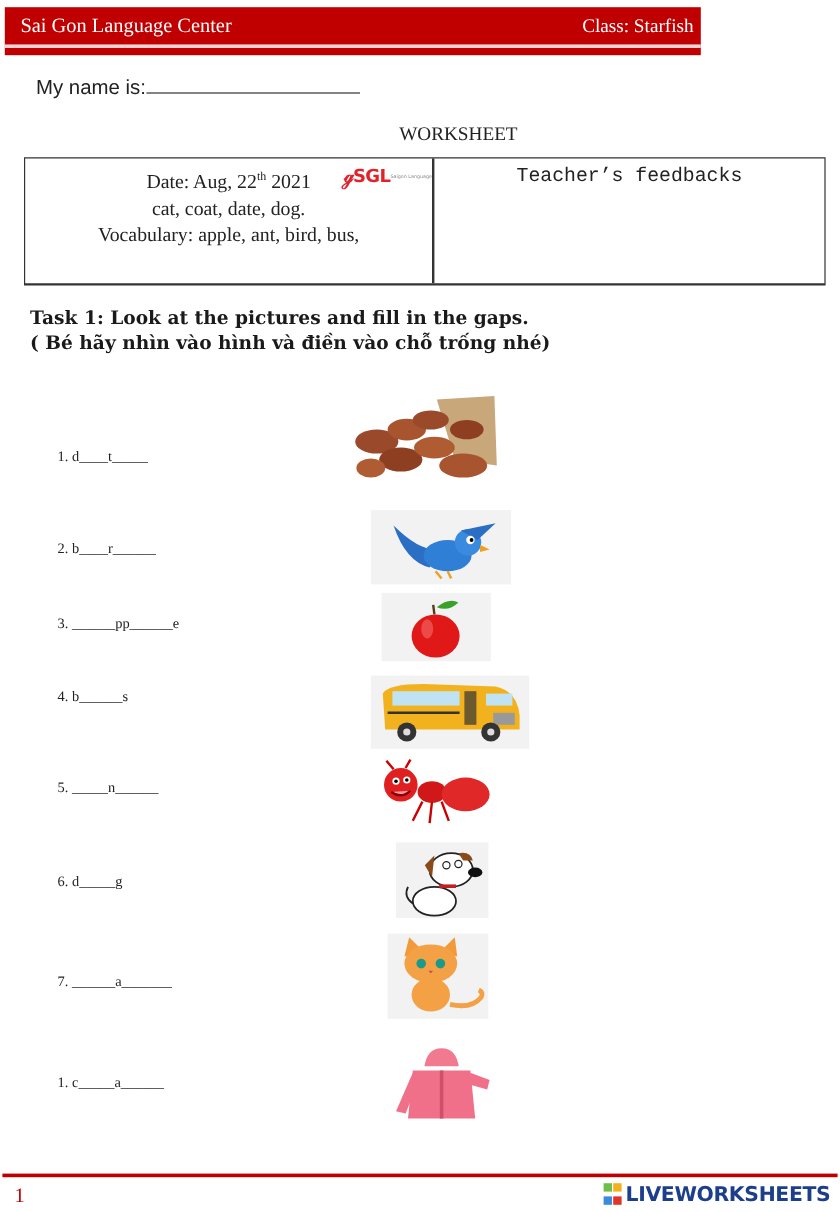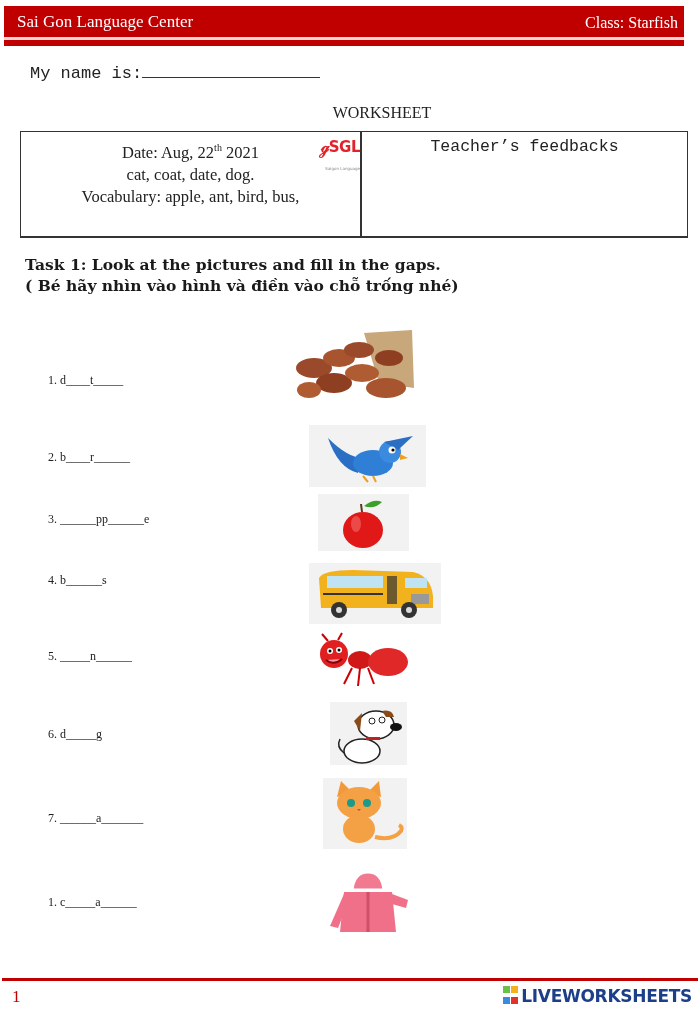--- a/index.html
+++ b/index.html
@@ -1,30 +1,30 @@
 <!DOCTYPE html>
 <html><head>
 <meta charset="utf-8">
 <style>
   * { box-sizing: border-box; margin: 0; padding: 0; }
   body { width: 700px; height: 1010px; background: #ffffff; position: relative; overflow: hidden;
          font-family: "DejaVu Serif", serif; color: #222; }
-  .header { position: absolute; left: 4px; top: 6px; width: 680px; height: 40px; background: #c00000; }
+  .header { position: absolute; left: 4px; top: 6px; width: 580px; height: 40px; background: #c00000; }
   .header .stripe { position: absolute; left: 0; top: 31px; width: 100%; height: 3px; background: #f3d3d3; }
   .header .left { position: absolute; left: 13px; top: 6px; color: #fff; font-size: 17px; font-family: "Liberation Serif", serif; }
   .header .right { position: absolute; right: 6px; top: 8px; color: #fff; font-size: 16px; font-family: "Liberation Serif", serif; }
 
-  .name { position: absolute; left: 30px; top: 62px; font-size: 17px; font-family: Liberation Mono, monospace; }
+  .name { position: absolute; left: 30px; top: 62px; font-size: 17px; font-family: Liberation Sans, sans-serif; }
   .name .line { display: inline-block; width: 178px; border-bottom: 1px solid #333; height: 16px; vertical-align: baseline; }
   .ws-title { position: absolute; left: 0; width: 700px; top: 104px; text-align: center; font-size: 16px; font-family: "Liberation Serif", serif; margin-left: 32px; }
 
   .box { position: absolute; left: 20px; top: 131px; width: 668px; height: 107px; border: 1px solid #333; border-bottom-width: 2px; display: flex; text-align: center; }
   .box .cell-l { width: 341px; border-right: 2px solid #333; position: relative; padding: 5px 10px; font-size: 16.5px; line-height: 22px; font-family: "Liberation Serif", serif; }
   .box .cell-r { flex: 1; padding: 5px 8px; font-size: 16.5px; font-family: Liberation Mono, monospace; }
-  .logo { position: absolute; right: 0px; top: 4px; display: flex; flex-direction: column; align-items: flex-end; }
+  .logo { position: absolute; right: 0px; top: 4px; display: flex; flex-direction: row; align-items: flex-end; }
   .logo .mark { color: #e2222a; font-family: "DejaVu Sans", sans-serif; font-weight: bold; font-size: 15px; letter-spacing: -0.5px; }
   .logo .sub { font-size: 4px; color: #888; font-family: "DejaVu Sans", sans-serif; }
   sup { font-size: 10px; }
 
   .task { position: absolute; left: 25px; top: 254px; font-family: "DejaVu Serif", serif; font-weight: bold; font-size: 15.5px; line-height: 21px; color: #1a1a1a; }
 
   .item { position: absolute; left: 48px; font-size: 12px; font-family: "Liberation Serif", serif; text-align: center; }
   .pic { position: absolute; background: #f2f2f2; display: flex; align-items: center; justify-content: center; }
 
   .footer-line { position: absolute; left: 2px; top: 978px; width: 696px; height: 3px; background: #c00000; }

